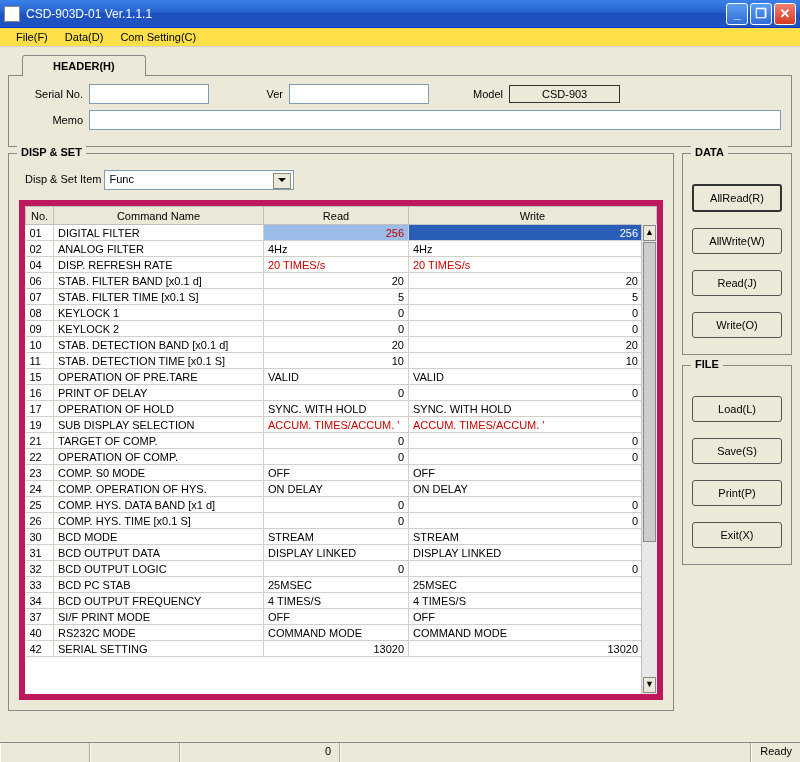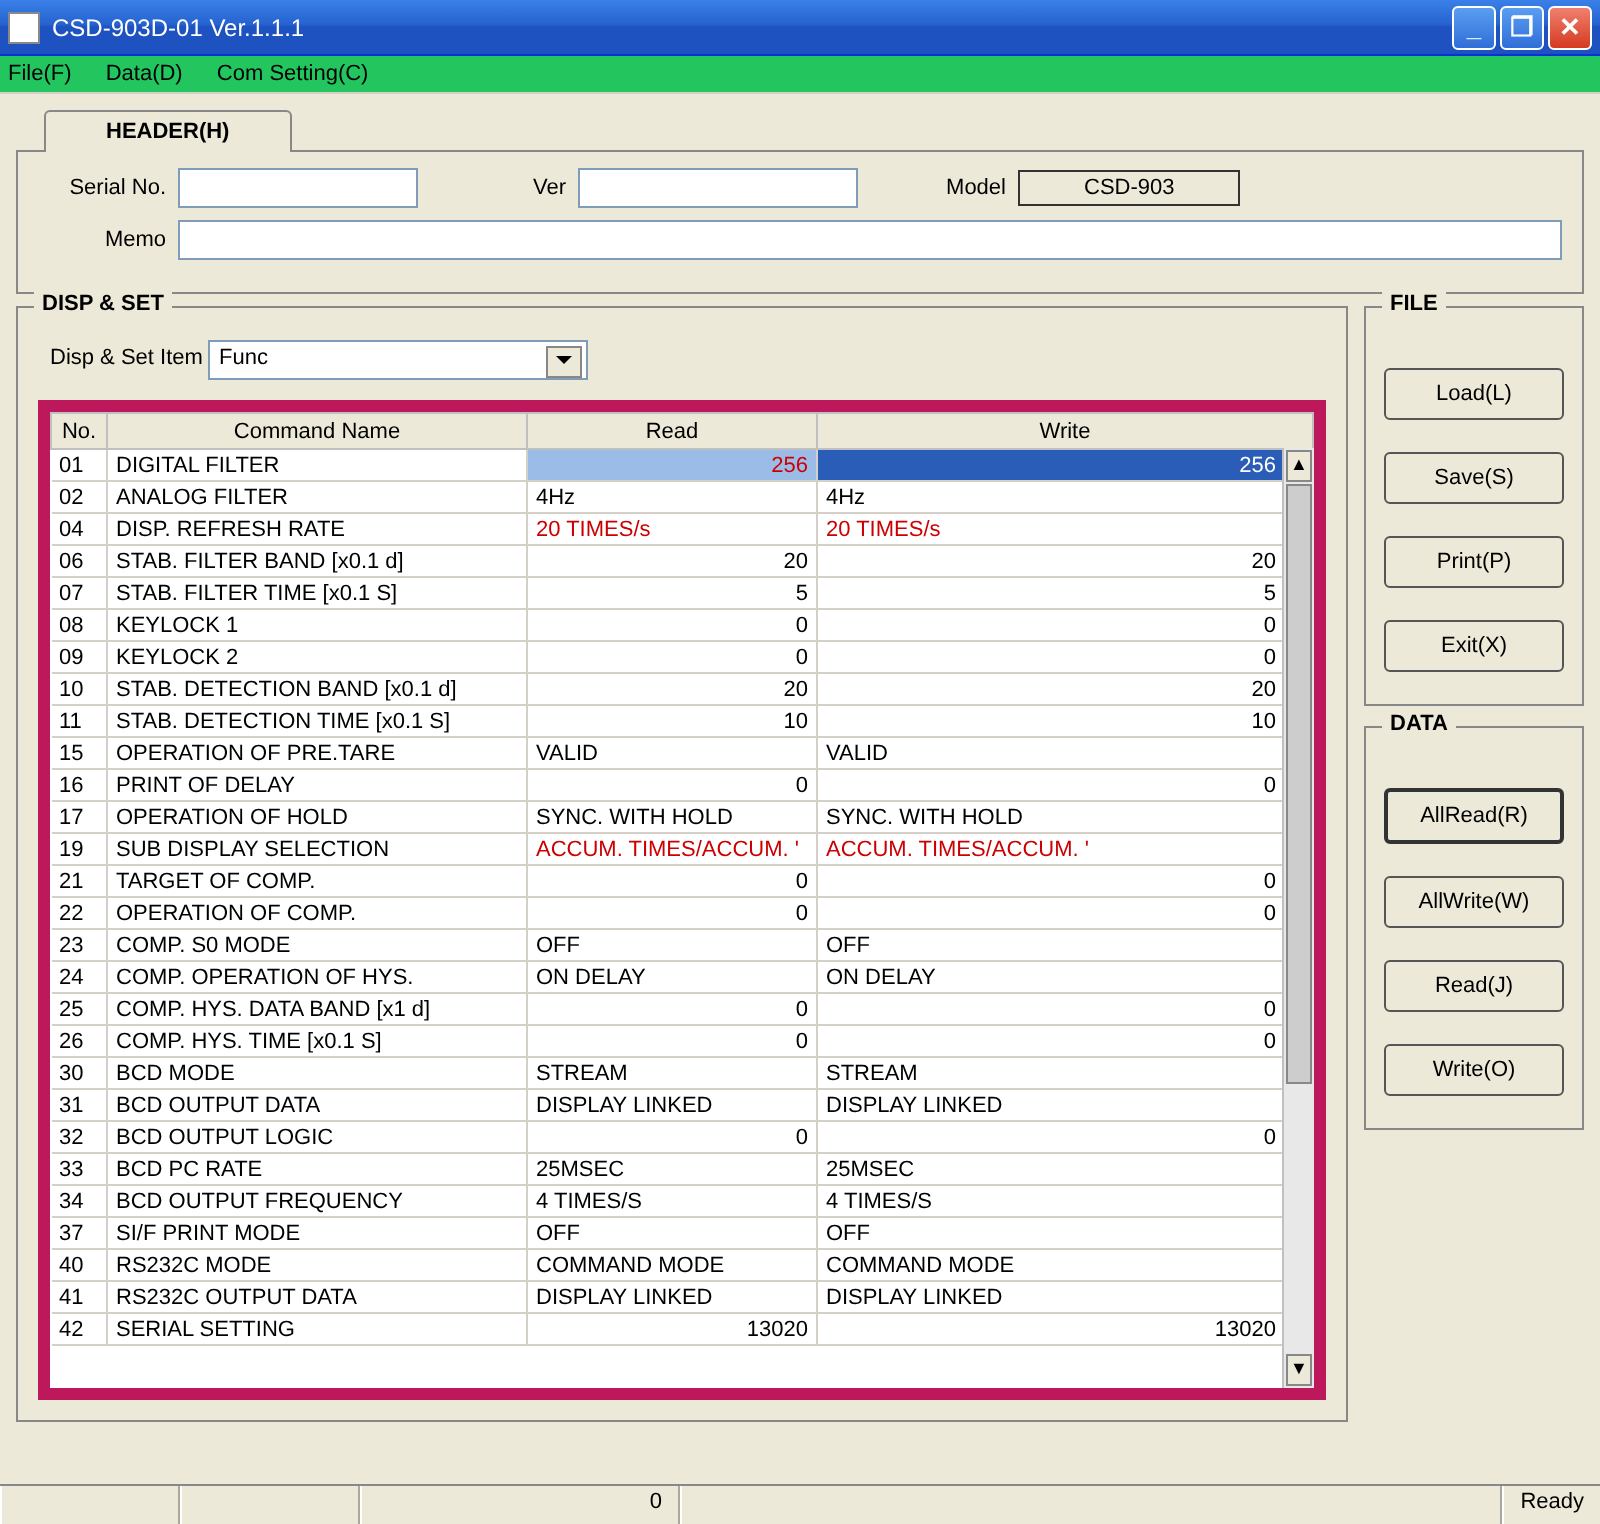--- a/index.html
+++ b/index.html
@@ -39,22 +39,22 @@
     display: flex;
     align-items: center;
     justify-content: center;
     color: #fff;
     font-weight: bold;
     font-size: 13px;
   }
   .winbtn.min, .winbtn.max { background: linear-gradient(#5a9ef1,#2f6ed8); }
   .winbtn.close { background: linear-gradient(#f08070,#d43a20); }
   .menubar {
-    background: #22c55e;
-    padding: 3px 4px;
+    background: #fde047;
+    padding: 3px 16px;
     border-bottom: 1px solid #d4d0c8;
   }
   .menubar span { margin-right: 14px; cursor: default; }
   .client {
     padding: 8px 8px 0 8px;
     position: relative;
   }
   .tabhdr {
     display: inline-block;
     border: 1px solid #888;
@@ -388,47 +388,41 @@
                 <td class="" style="padding-right:18px">DISPLAY LINKED</td>
               </tr>
               <tr>
                 <td class="num">32</td>
                 <td>BCD OUTPUT LOGIC</td>
                 <td class="r">0</td>
                 <td class="r" style="padding-right:18px">0</td>
               </tr>
               <tr>
                 <td class="num">33</td>
-                <td>BCD PC RATE</td>
+                <td>BCD PC STAB</td>
                 <td class="">25MSEC</td>
                 <td class="" style="padding-right:18px">25MSEC</td>
               </tr>
               <tr>
                 <td class="num">34</td>
                 <td>BCD OUTPUT FREQUENCY</td>
                 <td class="">4 TIMES/S</td>
                 <td class="" style="padding-right:18px">4 TIMES/S</td>
               </tr>
               <tr>
                 <td class="num">37</td>
                 <td>SI/F PRINT MODE</td>
                 <td class="">OFF</td>
                 <td class="" style="padding-right:18px">OFF</td>
               </tr>
               <tr>
                 <td class="num">40</td>
                 <td>RS232C MODE</td>
                 <td class="">COMMAND MODE</td>
                 <td class="" style="padding-right:18px">COMMAND MODE</td>
-              </tr>
-              <tr>
-                <td class="num">41</td>
-                <td>RS232C OUTPUT DATA</td>
-                <td class="">DISPLAY LINKED</td>
-                <td class="" style="padding-right:18px">DISPLAY LINKED</td>
               </tr>
               <tr>
                 <td class="num">42</td>
                 <td>SERIAL SETTING</td>
                 <td class="r">13020</td>
                 <td class="r" style="padding-right:18px">13020</td>
               </tr>
             </tbody>
         </table>
         <div class="scrollbar">
@@ -436,32 +430,32 @@
           <div class="thumb"></div>
           <div style="position:absolute;bottom:0;left:0;right:0">
               <div class="arr">▼</div>
             </div>
         </div>
       </div>
     </div>
 
     <div class="sidecol">
       <div class="sidegrp">
+        <div class="grouptitle">DATA</div>
+        <div class="sbtn bold">AllRead(R)</div>
+        <div class="sbtn">AllWrite(W)</div>
+        <div class="sbtn">Read(J)</div>
+        <div class="sbtn" style="margin-bottom:4px">Write(O)</div>
+      </div>
+      <div class="sidegrp">
         <div class="grouptitle">FILE</div>
         <div class="sbtn">Load(L)</div>
         <div class="sbtn">Save(S)</div>
         <div class="sbtn">Print(P)</div>
         <div class="sbtn" style="margin-bottom:4px">Exit(X)</div>
-      </div>
-      <div class="sidegrp">
-        <div class="grouptitle">DATA</div>
-        <div class="sbtn bold">AllRead(R)</div>
-        <div class="sbtn">AllWrite(W)</div>
-        <div class="sbtn">Read(J)</div>
-        <div class="sbtn" style="margin-bottom:4px">Write(O)</div>
       </div>
     </div>
   </div>
 
 </div>
 
 <div class="statusbar">
   <div class="statuscell" style="width:90px"></div>
   <div class="statuscell" style="width:90px"></div>
   <div class="statuscell" style="width:160px;text-align:right">0</div>

